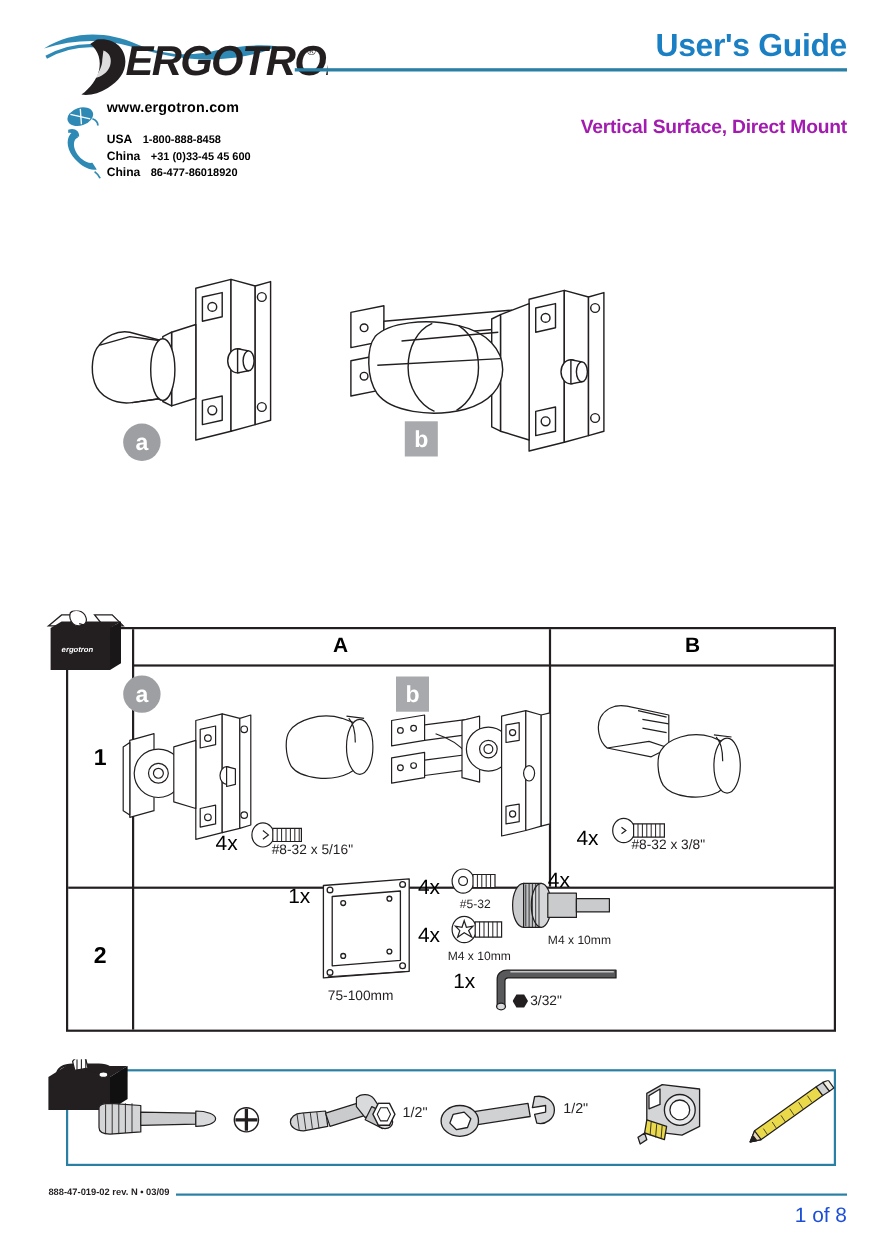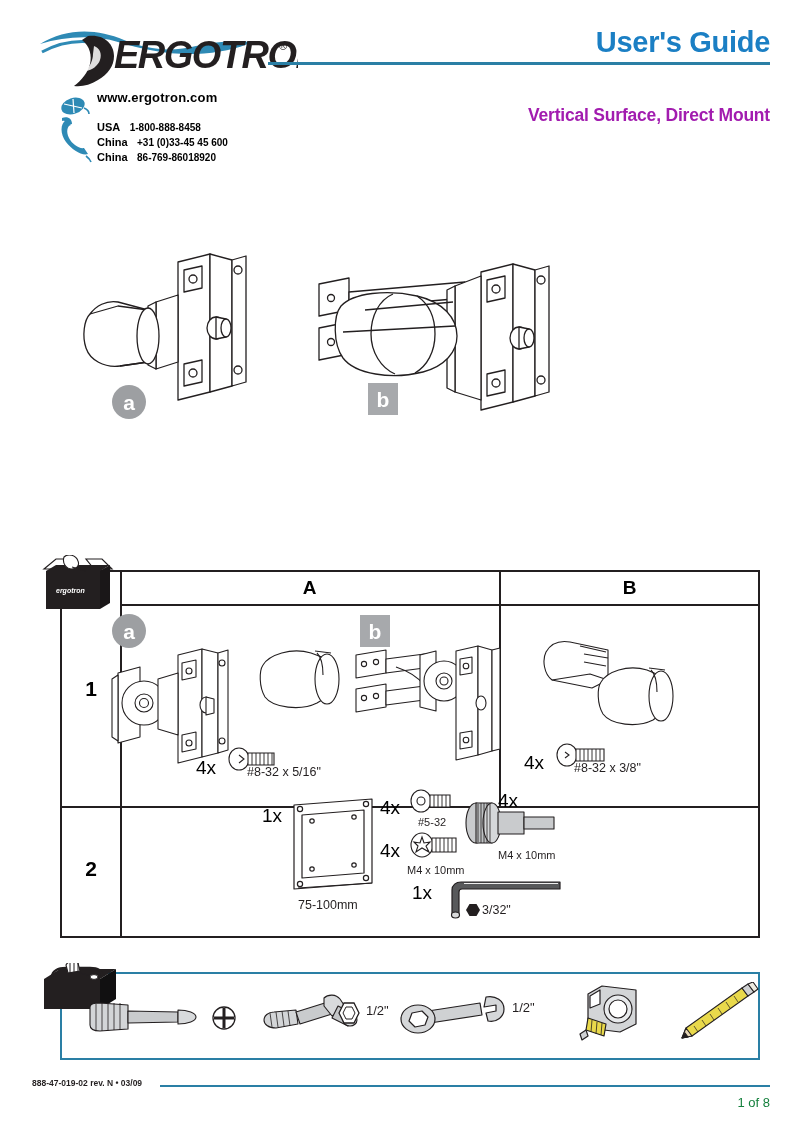--- a/index.html
+++ b/index.html
@@ -146,34 +146,34 @@
   }
   #toolbox-icon { left: 40px; top: 963px; width: 82px; height: 62px; }
   .tool-label {
     font-size: 13px;
     white-space: nowrap;
     color: #231f20;
   }
 
   
   #footer-code {
-    left: 32px; top: 1078px;
+    left: 44px; top: 1078px;
     font-size: 8.5px;
     font-weight: bold;
     color: #231f20;
     white-space: nowrap;
   }
   #footer-rule {
     left: 160px; top: 1085px; width: 610px; height: 2px;
     background: #2a7fa5;
   }
   #footer-page {
     right: 32px; top: 1095px;
-    font-size: 13px;
-    color: #15803d;
+    font-size: 19px;
+    color: #1d4ed8;
     white-space: nowrap;
   }
 </style>
 </head>
 <body>
 
 <div id="page">
 
   <div class="abs" id="logo-block">
     <svg id="logo-svg" width="260" height="72" viewBox="0 0 260 72">
@@ -210,21 +210,21 @@
   <div class="abs" style="left:97px; top:117px;">
     <span class="contact-region">USA</span>
     <span class="contact-line" style="margin-left:5px;">1-800-888-8458</span>
   </div>
   <div class="abs" style="left:97px; top:132px;">
     <span class="contact-region">China</span>
     <span class="contact-line" style="margin-left:5px;margin-top:30px;">+31 (0)33-45 45 600</span>
   </div>
   <div class="abs" style="left:97px; top:147px;">
     <span class="contact-region">China</span>
-    <span class="contact-line" style="margin-left:5px;">86-769-86018920</span>
+    <span class="contact-line" style="margin-left:5px;">86-477-86018920</span>
   </div>
 
   <div class="abs" id="users-guide">User's Guide</div>
   <div class="abs" id="header-rule"></div>
   <div class="abs" id="title-sub">Vertical Surface, Direct Mount</div>
 
   <div class="abs" id="hero-a">
     <svg width="240" height="190" viewBox="0 0 240 190">
       <g fill="#ffffff" stroke="#231f20" stroke-width="1.3" stroke-linejoin="round">
 

